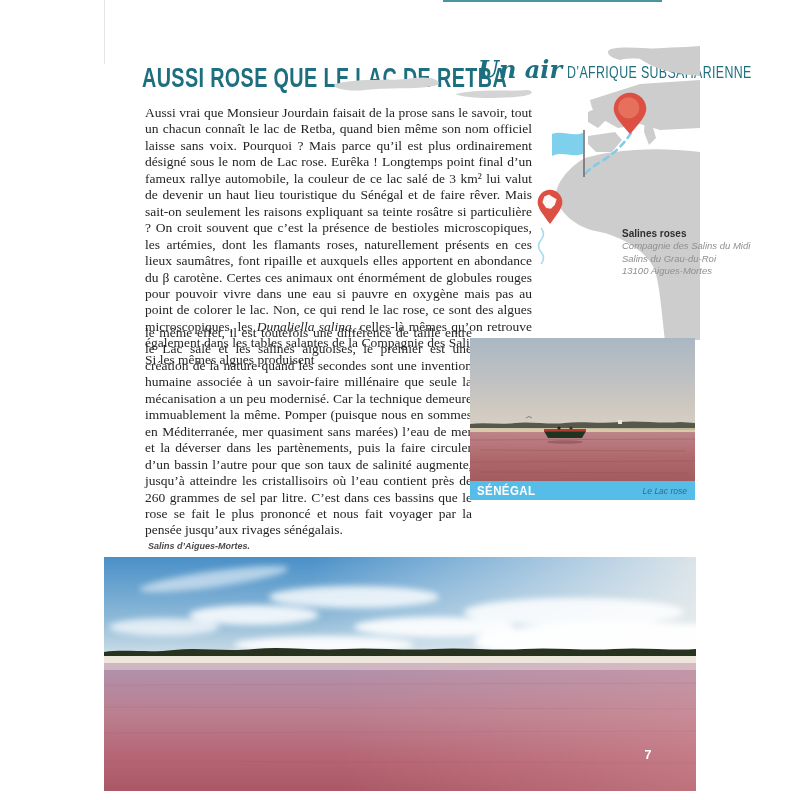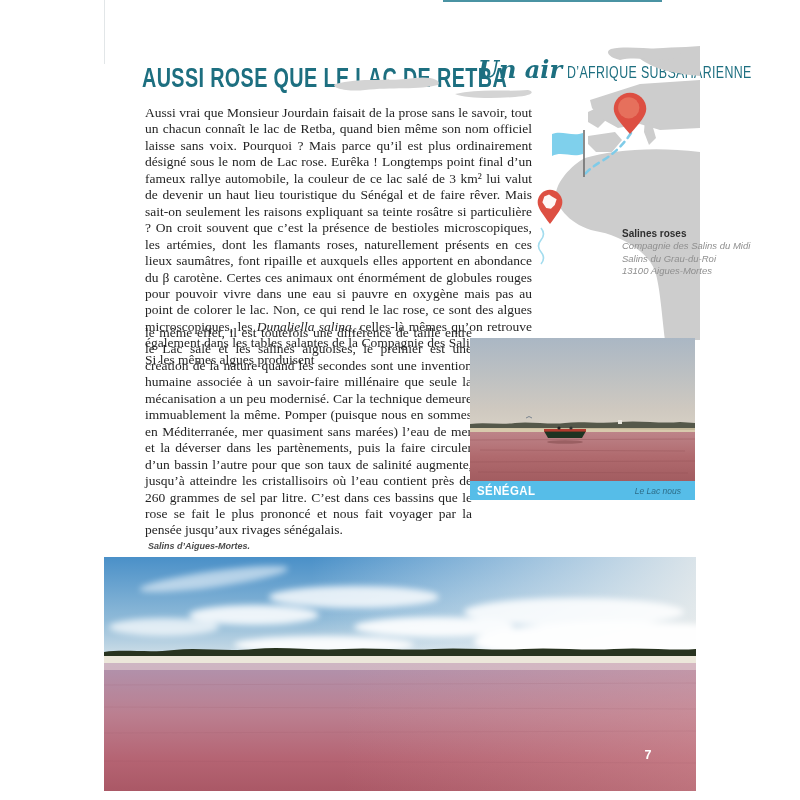--- a/index.html
+++ b/index.html
@@ -21,21 +21,21 @@
   .loc-card .loc-title{font-weight:bold;color:#2f2f2f;font-size:10px;}
   .loc-card .loc-line{font-style:italic;color:#8f8f8f;}
 
   .bodytext{position:absolute;color:#242424;font-family:"Liberation Serif",serif;font-size:13.5px;line-height:16.45px;text-align:justify;}
   .body1{left:145px;top:105px;width:387px;}
   .body2{left:145px;top:325px;width:327px;}
   .bodytext .it{font-style:italic;}
 
   .sen-card{position:absolute;left:470px;top:338px;width:225px;}
   .sen-photo{display:block;width:225px;height:143px;}
-  .sen-banner{width:225px;height:19px;background:#56bde8;display:flex;align-items:center;justify-content:space-between;padding:0 14px 0 7px;box-sizing:border-box;}
+  .sen-banner{width:225px;height:19px;background:#56bde8;display:flex;align-items:center;justify-content:space-between;padding:0 8px 0 7px;box-sizing:border-box;}
   .sen-banner .country{color:#ffffff;font-weight:bold;font-size:13.5px;letter-spacing:.5px;display:inline-block;transform:scaleX(.85);transform-origin:0 50%;}
   .sen-banner .sub{color:#2d6d89;font-style:italic;font-size:8.5px;}
 
   .photo-caption{position:absolute;left:148px;top:541px;font-size:9px;font-style:italic;font-weight:bold;color:#4a4a4a;}
 
   .big-photo{position:absolute;left:104px;top:557px;width:592px;height:234px;}
   .page-number{position:absolute;left:640px;top:748px;width:16px;text-align:center;color:#ffffff;font-weight:bold;font-size:12.5px;}
 </style>
 </head>
 <body>
@@ -134,21 +134,21 @@
       <g transform="translate(95,94)">
         <path d="M-21,-1 L21,-1 L17,6 L-17,6 Z" fill="#1e3322"></path>
         <rect x="-21" y="-3" width="42" height="2.6" fill="#b23a2e"></rect>
         <circle cx="-6" cy="-4" r="1.6" fill="#222"></circle>
           <circle cx="6" cy="-4" r="1.6" fill="#333"></circle>
         <ellipse cx="0" cy="10" rx="18" ry="1.8" fill="#6d3a3a" opacity="0.4"></ellipse>
       </g>
     </svg>
     <div class="sen-banner">
       <span class="country">SÉNÉGAL</span>
-      <span class="sub">Le Lac nous</span>
+      <span class="sub">Le Lac rose</span>
     </div>
   </div>
 
   <div class="photo-caption">Salins d’Aigues-Mortes.</div>
 
   <svg class="big-photo" viewBox="0 0 592 234" xmlns="http://www.w3.org/2000/svg">
     <defs>
       <linearGradient id="bsky" x1="0" y1="0" x2="0" y2="1">
         <stop offset="0" stop-color="#4a90c8"></stop>
           <stop offset="0.6" stop-color="#8fbad8"></stop>

